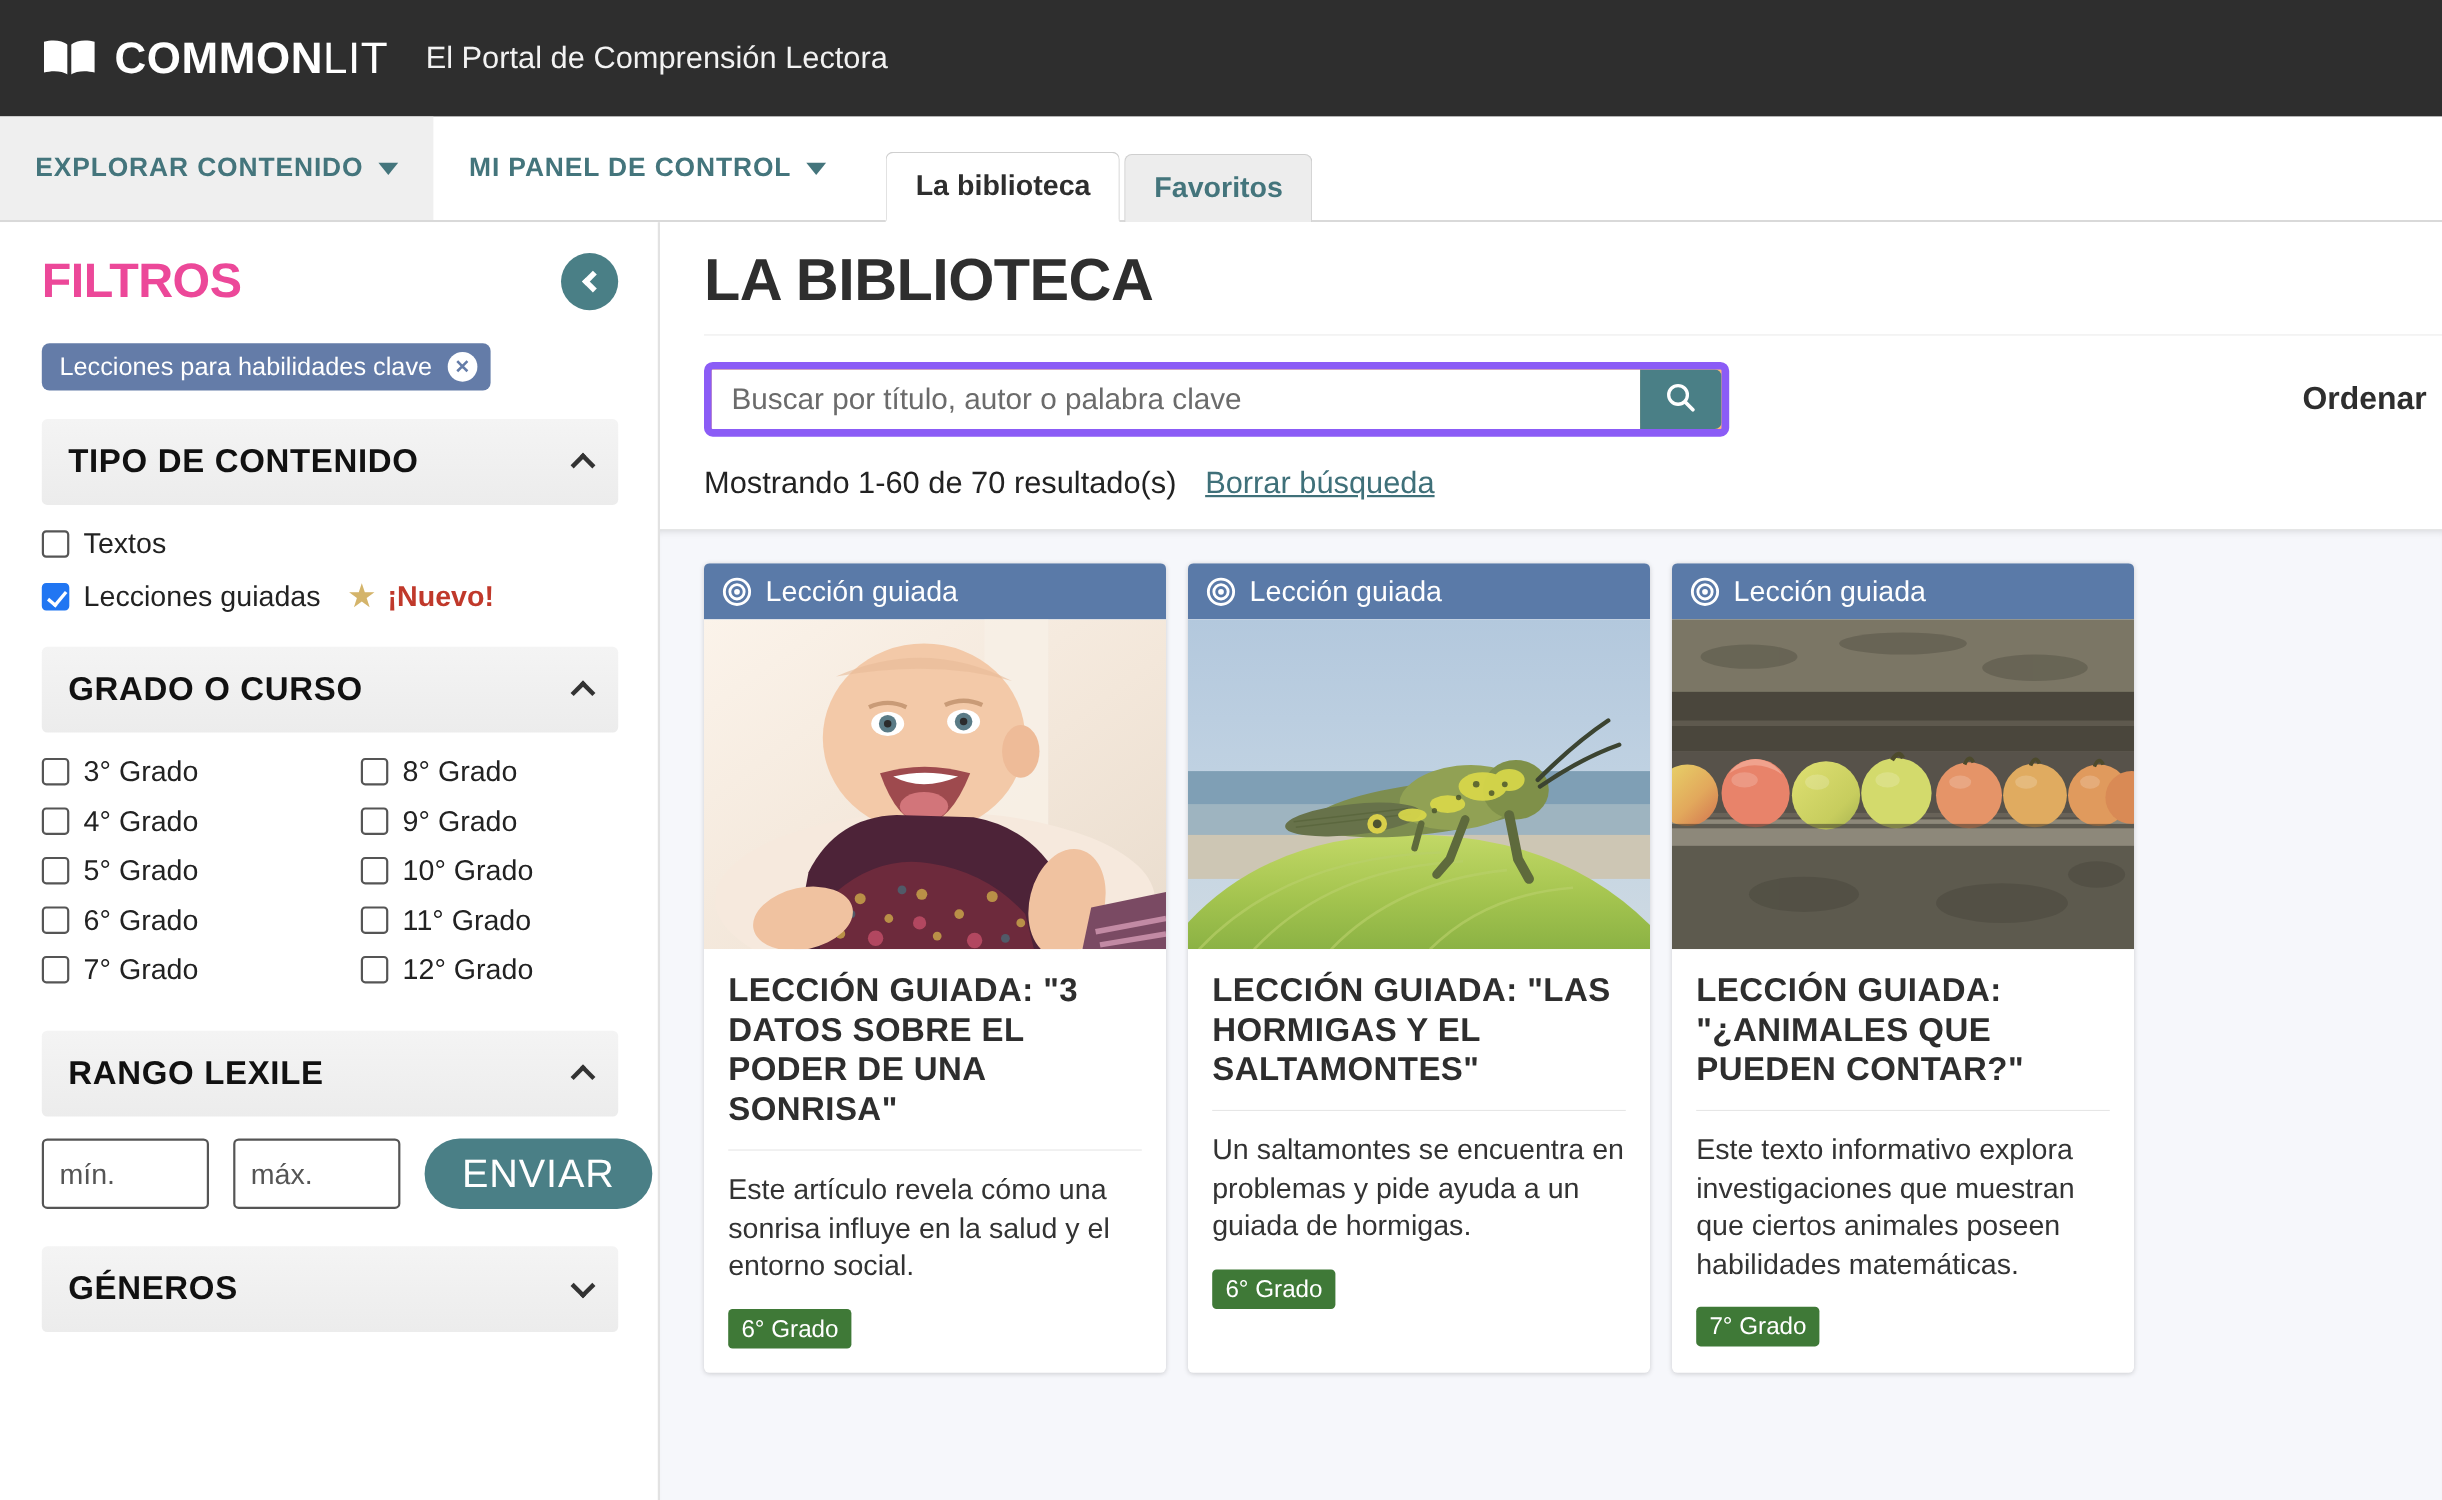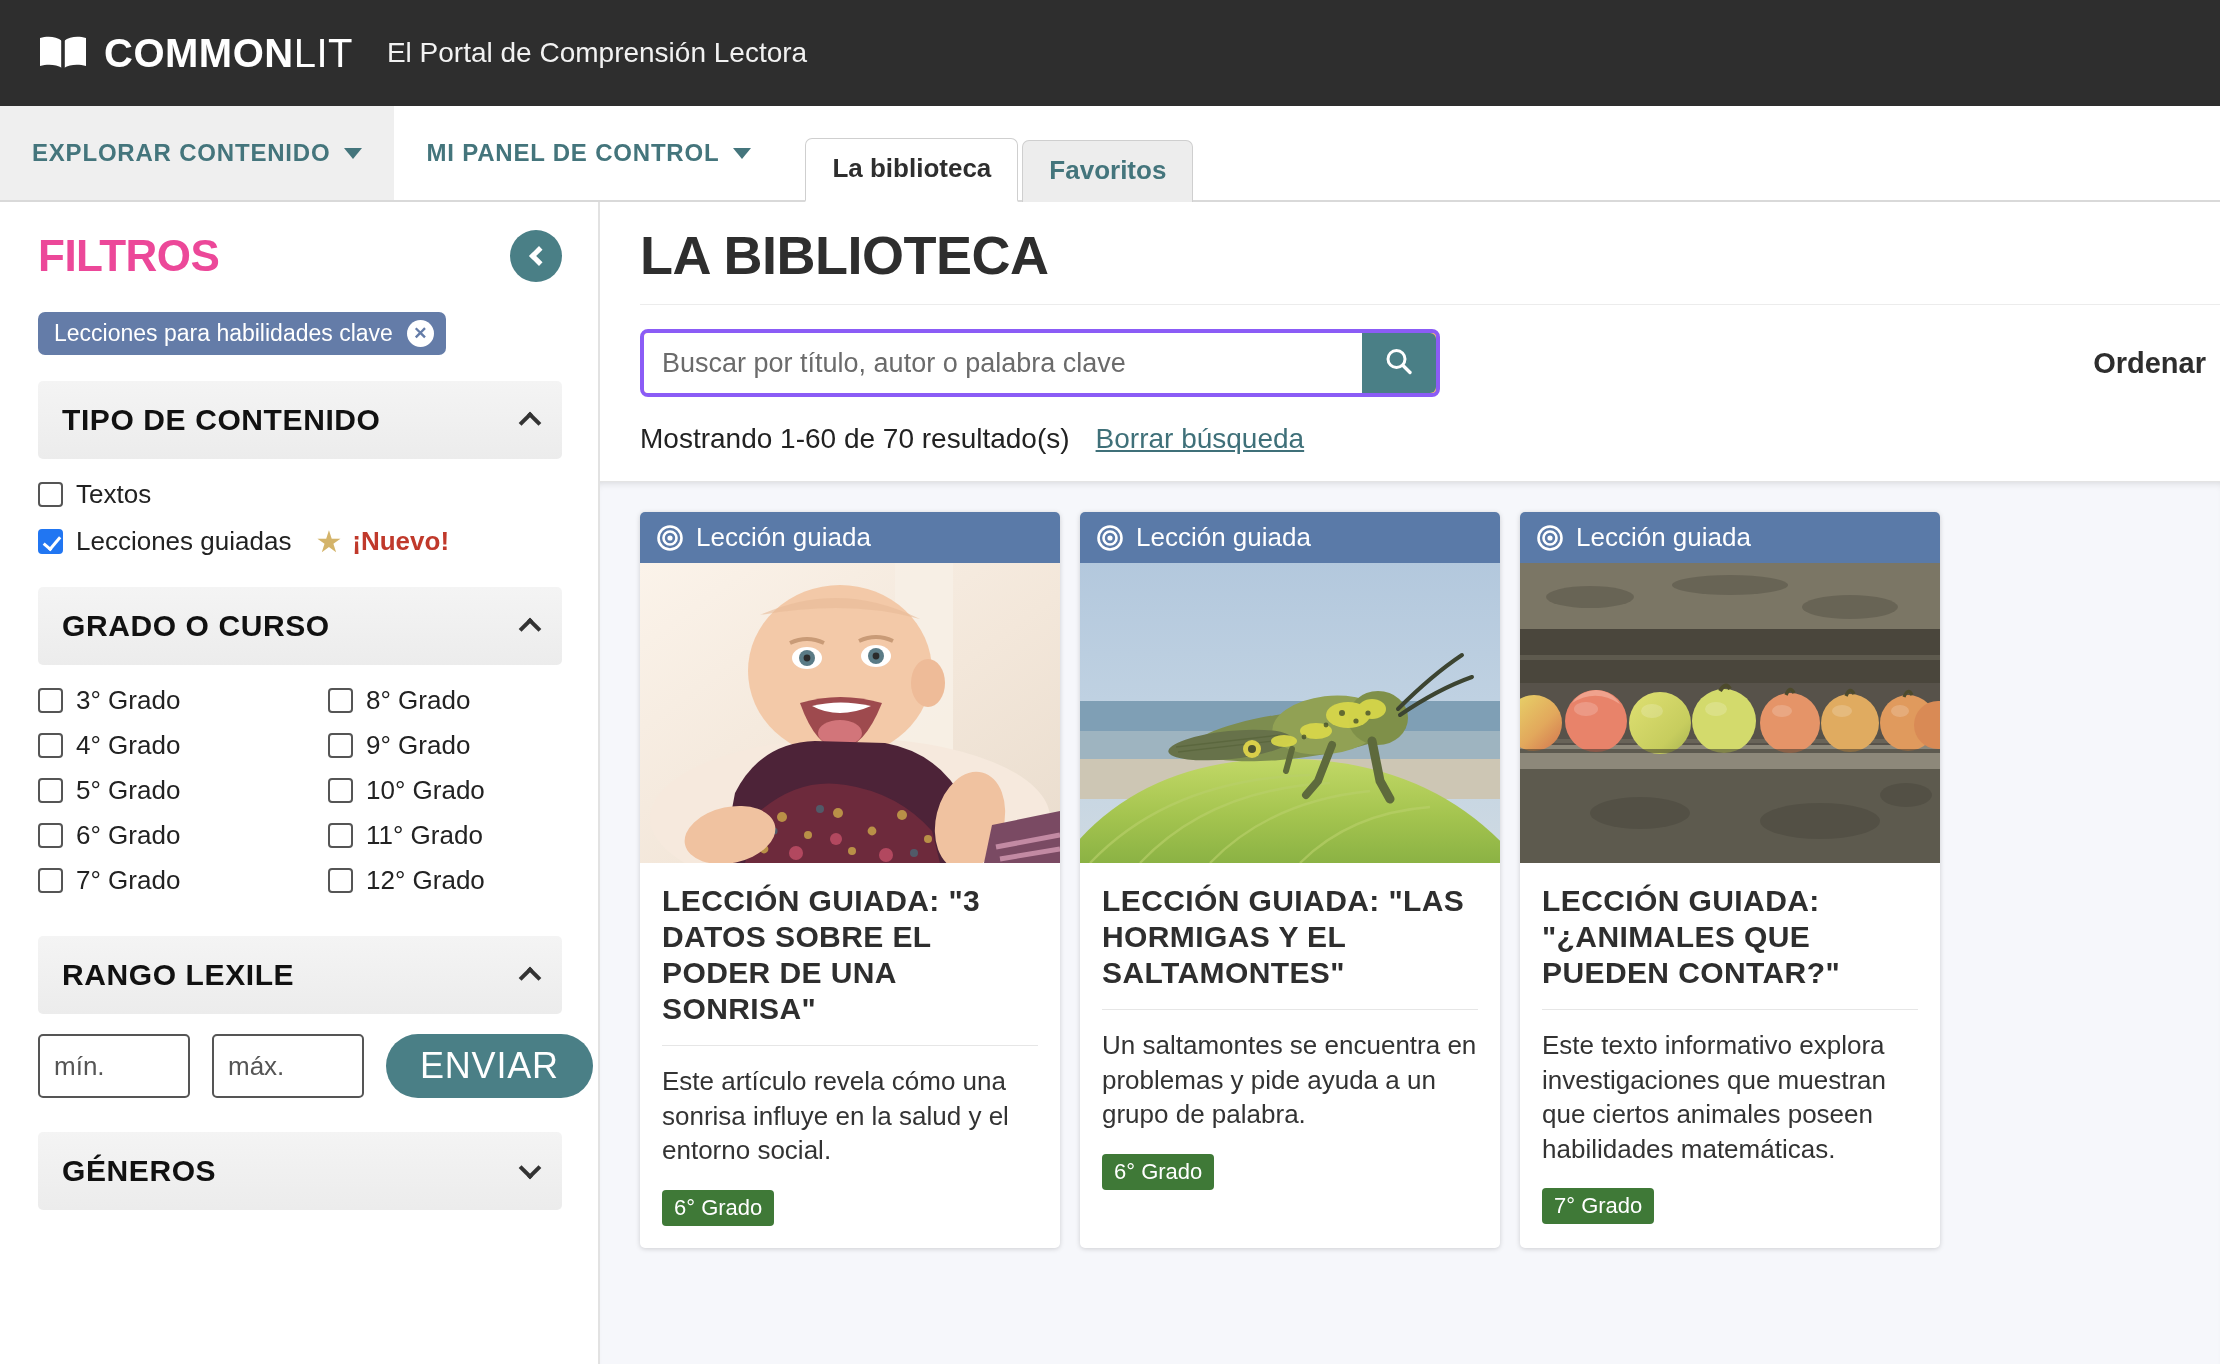--- a/index.html
+++ b/index.html
@@ -211,23 +211,23 @@
   .content { flex: 1; position: relative; overflow: hidden; background: #ffffff; }
   .content-head { padding: 22px 0 0 40px; background: #fff; }
   .page-title {
     font-size: 54px; font-weight: 700; color: #2e2e2e;
     letter-spacing: -0.5px; margin: 0 0 18px 0;
   }
   .hr-light { border: none; border-top: 1px solid #ececec; margin: 0 0 0 0; width: 100%; }
   .search-row { display: flex; align-items: center; padding-top: 24px; }
   .search-box {
     display: flex; align-items: stretch;
-    border: 4px solid #8b5cf6;
+    border: 7px solid #8b5cf6;
     border-radius: 8px;
-    width: 800px; height: 68px;
+    width: 932px; height: 68px;
     overflow: hidden;
     background: #fdba74;
   }
   .search-input {
     flex: 1; border: none; outline: none;
     font-size: 27px; padding: 0 18px; color: #222;
     font-family: "Liberation Sans", sans-serif;
   }
   .search-input::placeholder { color: #6b6b6b; }
   .search-btn {
@@ -597,21 +597,21 @@
                 <path d="M212 186 L206 208" stroke="#5e6a3c" stroke-width="6" fill="none" stroke-linecap="round"></path>
 
                 <path d="M318 146 Q352 112 382 92" stroke="#3c4431" stroke-width="4" fill="none" stroke-linecap="round"></path>
                 <path d="M320 152 Q358 126 392 114" stroke="#3c4431" stroke-width="4" fill="none" stroke-linecap="round"></path>
               </g>
             </svg>
           </div>
           <div class="card-body">
             <h2 class="card-title">LECCIÓN GUIADA: "LAS HORMIGAS Y EL SALTAMONTES"</h2>
             <hr class="card-sep">
-            <p class="card-desc">Un saltamontes se encuentra en problemas y pide ayuda a un grupo de palabra.</p>
+            <p class="card-desc">Un saltamontes se encuentra en problemas y pide ayuda a un guiada de hormigas.</p>
             <span class="grade-badge">6° Grado</span>
           </div>
         </div>
 
         <div class="card">
           <div class="card-ribbon">
             <span class="target-icon">
               <svg width="28" height="28" viewBox="0 0 28 28" aria-hidden="true">
                 <circle cx="14" cy="14" r="11.5" stroke="#fff" stroke-width="2.6" fill="none"></circle>
                 <circle cx="14" cy="14" r="6.5" stroke="#fff" stroke-width="2.6" fill="none"></circle>

